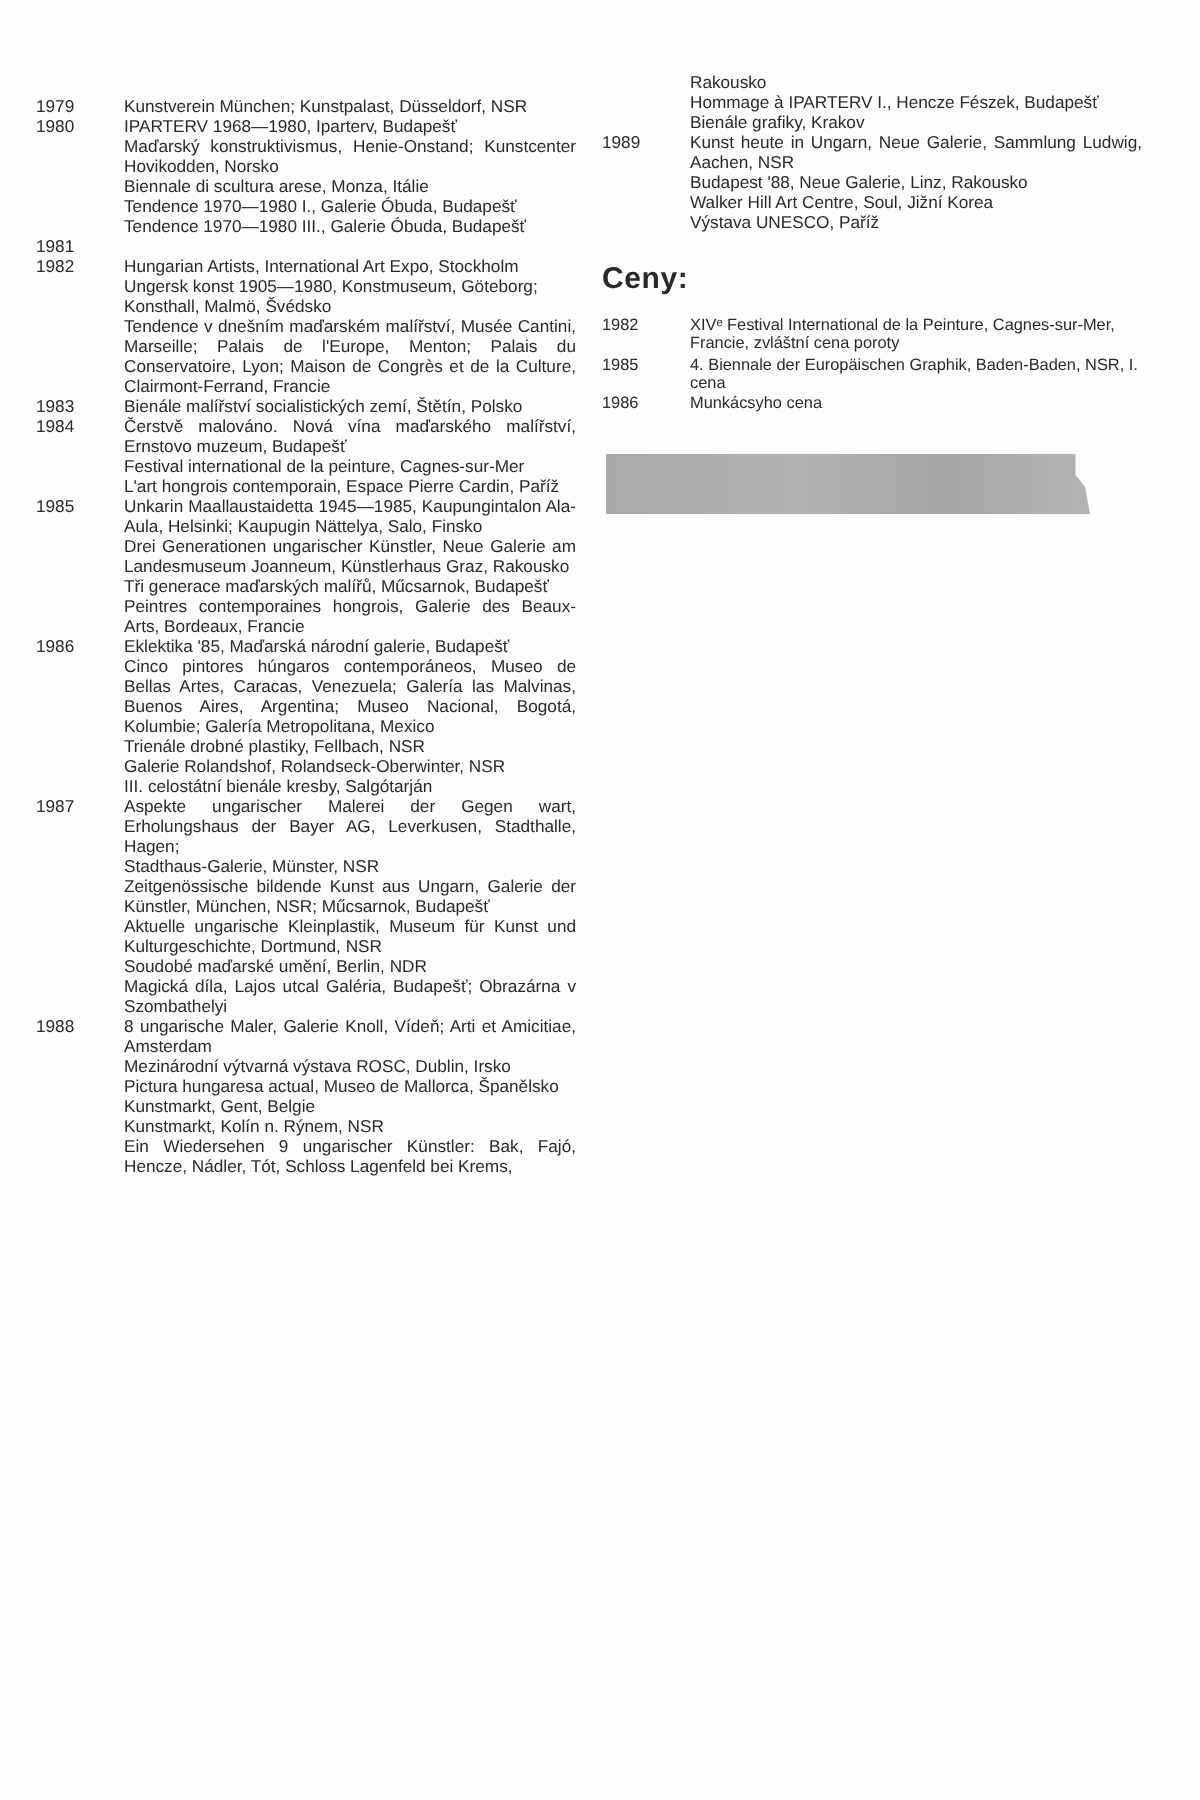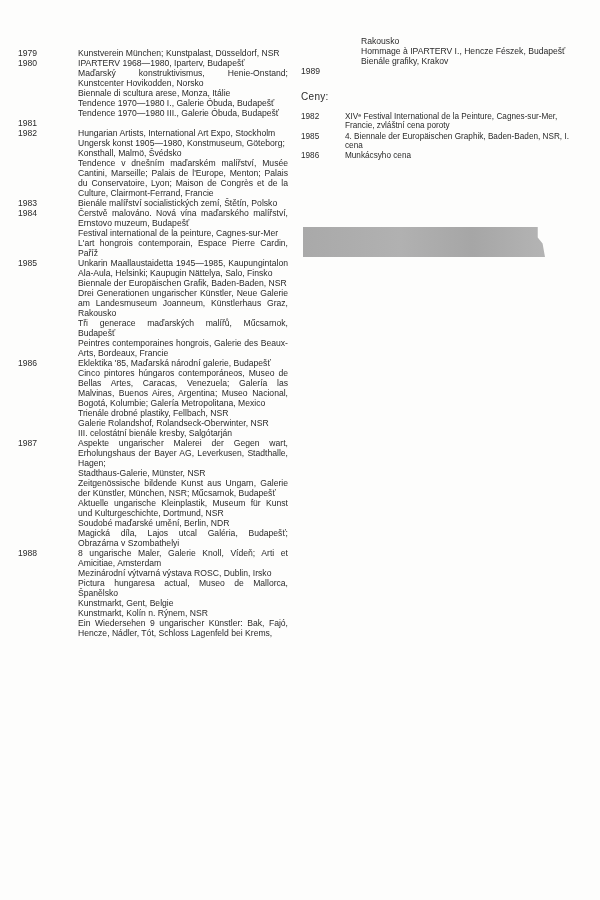--- a/index.html
+++ b/index.html
@@ -6,23 +6,23 @@
   body {
     width:600px; height:900px; background:#fdfdfc; position:relative; overflow:hidden;
     font-family:"Liberation Sans", sans-serif; color:#2a2a2a;
   }
   .col { position:absolute; }
   .left { left:18px; top:48px; width:270px; }
   .right { left:301px; top:36px; width:270px; }
   .row { display:flex; font-size:8.6px; line-height:10px; }
   .year { width:44px; flex:0 0 44px; }
   .entries { flex:1; }
-  .entry { text-align:justify;margin-left:16px; }
+  .entry { text-align:justify; }
   .heading {
-    font-size:10px; font-weight:normal; margin:15px 0 10px 0; letter-spacing:0.3px;
+    font-size:15px; font-weight:bold; margin:15px 0 10px 0; letter-spacing:0.3px;
   }
   .awards .row { font-size:8.2px; line-height:9.3px; margin-bottom:1px; }
   .graybar {
     position:absolute; left:303px; top:227px; width:242px; height:30px;
     background:linear-gradient(90deg,#a9a9a9,#b1b1b1 40%,#a6a6a6 70%,#b4b4b4);
     clip-path:polygon(0 0, 97% 0, 97% 35%, 99% 55%, 100% 100%, 0 100%);
   }
 </style>
 </head>
 <body>
@@ -67,21 +67,20 @@
       <div class="entries">
         <div class="entry">Čerstvě malováno. Nová vína maďarského malířství, Ernstovo muzeum, Budapešť</div>
         <div class="entry">Festival international de la peinture, Cagnes-sur-Mer</div>
         <div class="entry">L'art hongrois contemporain, Espace Pierre Cardin, Paříž</div>
       </div>
     </div>
     <div class="row ">
       <div class="year">1985</div>
       <div class="entries">
         <div class="entry">Unkarin Maallaustaidetta 1945—1985, Kaupungintalon Ala-Aula, Helsinki; Kaupugin Nättelya, Salo, Finsko</div>
-        <div class="entry">Biennale der Europäischen Grafik, Baden-Baden, NSR</div>
         <div class="entry">Drei Generationen ungarischer Künstler, Neue Galerie am Landesmuseum Joanneum, Künstlerhaus Graz, Rakousko</div>
         <div class="entry">Tři generace maďarských malířů, Műcsarnok, Budapešť</div>
         <div class="entry">Peintres contemporaines hongrois, Galerie des Beaux-Arts, Bordeaux, Francie</div>
       </div>
     </div>
     <div class="row ">
       <div class="year">1986</div>
       <div class="entries">
         <div class="entry">Eklektika '85, Maďarská národní galerie, Budapešť</div>
         <div class="entry">Cinco pintores húngaros contemporáneos, Museo de Bellas Artes, Caracas, Venezuela; Galería las Malvinas, Buenos Aires, Argentina; Museo Nacional, Bogotá, Kolumbie; Galería Metropolitana, Mexico</div>
@@ -118,20 +117,26 @@
       <div class="row">
         <div class="year"></div>
         <div class="entries">
           <div class="entry">Rakousko</div>
           <div class="entry">Hommage à IPARTERV I., Hencze Fészek, Budapešť</div>
           <div class="entry">Bienále grafiky, Krakov</div>
         </div>
       </div>
       <div class="row ">
         <div class="year">1989</div>
+        <div class="entries">
+          <div class="entry">Kunst heute in Ungarn, Neue Galerie, Sammlung Ludwig, Aachen, NSR</div>
+          <div class="entry">Budapest '88, Neue Galerie, Linz, Rakousko</div>
+          <div class="entry">Walker Hill Art Centre, Soul, Jižní Korea</div>
+          <div class="entry">Výstava UNESCO, Paříž</div>
+        </div>
       </div>
     </div>
   <div class="heading">Ceny:</div>
   <div class="awards" id="awards">
       <div class="row">
         <div class="year">1982</div>
         <div class="entries">XIVᵉ Festival International de la Peinture, Cagnes-sur-Mer, Francie, zvláštní cena poroty</div>
       </div>
       <div class="row">
         <div class="year">1985</div>

